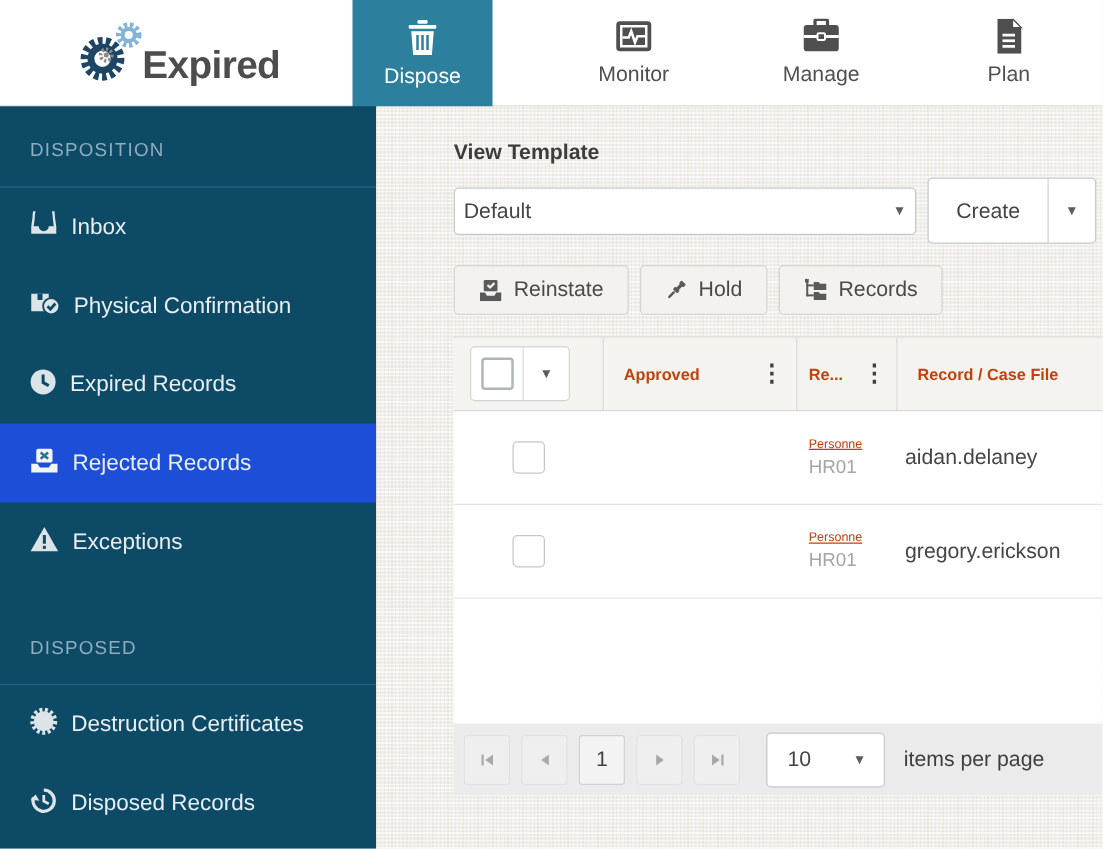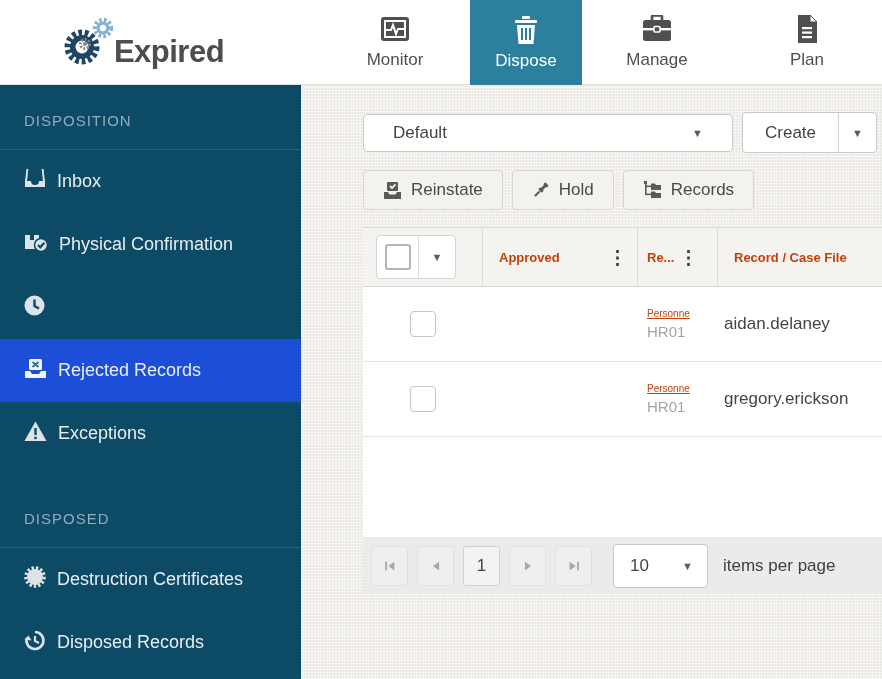--- a/index.html
+++ b/index.html
@@ -38,43 +38,43 @@
   .main { position:absolute; left:301px; top:85px; width:581px; height:594px; overflow:hidden;
           background-color:#f1efeb;
           background-image:
             repeating-linear-gradient(0deg, rgba(255,255,255,.55) 0 1px, rgba(0,0,0,0) 1px 3px),
             repeating-linear-gradient(90deg, rgba(205,199,188,.22) 0 1px, rgba(0,0,0,0) 1px 3px); }
   .content { padding:27px 0 0 62px; }
   .vt-label { font-size:17px; font-weight:700; color:#3d3d3d; margin-bottom:10px; }
 
   .vt-row { display:flex; gap:9px; align-items:center; }
   .select-box { width:370px; height:38px; background:#fff; border:1px solid #c9c9c9; border-radius:4px;
-        display:flex; align-items:center; justify-content:space-between; padding:0 29px; cursor:pointer; }
+        display:flex; align-items:center; justify-content:space-between; padding:0 7px; cursor:pointer; }
   .select-box .sel-val { font-size:17px; color:#444; }
   .caret { font-size:11px; color:#5d5d5d; }
-  .split-btn { height:41px; display:flex; background:#fff; border:1px solid #c9c9c9; border-radius:4px;
+  .split-btn { height:53px; display:flex; background:#fff; border:1px solid #c9c9c9; border-radius:4px;
         overflow:hidden; }
   .split-main { padding:0 22px; display:flex; align-items:center; font-size:17px; color:#444;
         cursor:pointer; border-right:1px solid #d2d2d2; }
   .split-caret { width:37px; display:flex; align-items:center; justify-content:center; cursor:pointer; }
 
   .actions { display:flex; gap:9px; margin-top:17px; }
   .action-btn { height:40px; padding:0 19px; display:flex; align-items:center; gap:9px;
         background:#f3f2ef; border:1px solid #d7d5d1; border-radius:4px; font-size:17px; color:#4a4a4a;
         cursor:pointer; }
   .action-btn svg { display:block; }
 
   
   .table { width:640px; margin-top:17px; }
   .t-head { display:flex; height:60px; background:#f4f3f0; border-top:1px solid #dcdcdc;
         border-bottom:1px solid #d8d8d8; }
   .th { display:flex; align-items:center; border-right:1px solid #dcdcdc; }
   .th-check { width:120px; padding-left:13px; }
   .th-approved { width:155px; padding-left:16px; justify-content:space-between; padding-right:8px; }
-  .th-series { width:80px; padding-left:9px; justify-content:space-between; padding-right:17px; }
+  .th-series { width:80px; padding-left:9px; justify-content:space-between; padding-right:6px; }
   .th-record { flex:1; padding-left:16px; border-right:none; }
   .th-label { font-size:13px; font-weight:700; color:#c2410c; white-space:nowrap; }
   .vdots { font-size:19px; color:#3f3f3f; font-weight:700; line-height:1; cursor:pointer; padding:2px; }
   .check-group { width:80px; height:44px; background:#fff; border:1px solid #d4d4d4; border-radius:4px;
         display:flex; align-items:center; }
   .check-group .cg-left { width:41px; display:flex; justify-content:center; }
   .check-group .cg-right { flex:1; display:flex; justify-content:center; border-left:1px solid #dcdcdc;
         height:100%; align-items:center; cursor:pointer; }
   .checkbox { width:26px; height:26px; border:2px solid #aeb6bc; border-radius:3px; background:#fff; cursor:pointer; }
   .row-checkbox { width:26px; height:26px; border:1px solid #c6c6c6; border-radius:4px; background:#fff; cursor:pointer; }
@@ -114,43 +114,43 @@
           <circle cx="27" cy="29" r="4.5" fill="none" stroke="#8a8a8a" stroke-width="3" stroke-dasharray="1.8 1.6"></circle>
           <circle cx="27" cy="29" r="2" fill="#8a8a8a"></circle>
           <circle cx="45" cy="13" r="8" fill="none" stroke="#85b3d6" stroke-width="4.4" stroke-dasharray="2.6 2.2"></circle>
           <circle cx="45" cy="13" r="6.5" fill="#85b3d6"></circle>
           <circle cx="45" cy="13" r="3.2" fill="#fff"></circle>
         </svg>
         <span class="logo-text">Expired</span>
       </div>
     </div>
     <div class="tabs">
-      <div class="tab tab-monitor">
-        <span>
-          <svg width="30" height="28" viewBox="0 0 30 28">
-            <rect x="1" y="2" width="28" height="24" rx="3" fill="#4f4f4f"></rect>
-            <rect x="5" y="6" width="20" height="16" fill="none" stroke="#fff" stroke-width="2"></rect>
-            <polyline points="6,15 11,15 13,10 16,19 18,14 24,14" fill="none" stroke="#fff" stroke-width="2"></polyline>
-          </svg>
-        </span>
-        <span class="tab-label">Monitor</span>
-      </div>
       <div class="tab tab-dispose">
         <span>
           <svg width="26" height="28" viewBox="0 0 26 28" fill="#fff">
             <rect x="9" y="0" width="8" height="3" rx="1"></rect>
             <rect x="2" y="4" width="22" height="3" rx="1"></rect>
             <path d="M4 9 h18 l-1.5 19 h-15 z"></path>
             <rect x="8" y="12" width="2" height="12" fill="#2d7f9e"></rect>
             <rect x="12" y="12" width="2" height="12" fill="#2d7f9e"></rect>
             <rect x="16" y="12" width="2" height="12" fill="#2d7f9e"></rect>
           </svg>
         </span>
         <span class="tab-label">Dispose</span>
       </div>
+      <div class="tab tab-monitor">
+        <span>
+          <svg width="30" height="28" viewBox="0 0 30 28">
+            <rect x="1" y="2" width="28" height="24" rx="3" fill="#4f4f4f"></rect>
+            <rect x="5" y="6" width="20" height="16" fill="none" stroke="#fff" stroke-width="2"></rect>
+            <polyline points="6,15 11,15 13,10 16,19 18,14 24,14" fill="none" stroke="#fff" stroke-width="2"></polyline>
+          </svg>
+        </span>
+        <span class="tab-label">Monitor</span>
+      </div>
       <div class="tab tab-manage">
         <span>
           <svg width="30" height="28" viewBox="0 0 30 28">
             <path d="M10 5 v-3 a1.5 1.5 0 0 1 1.5-1.5 h7 a1.5 1.5 0 0 1 1.5 1.5 v3" fill="none" stroke="#4f4f4f" stroke-width="2.6"></path>
             <rect x="1" y="5" width="28" height="21" rx="2.5" fill="#4f4f4f"></rect>
             <rect x="1" y="13" width="28" height="2.4" fill="#fff"></rect>
             <rect x="12" y="11.5" width="6" height="5.5" rx="1" fill="#4f4f4f" stroke="#fff" stroke-width="1.6"></rect>
           </svg>
         </span>
         <span class="tab-label">Manage</span>
@@ -194,20 +194,21 @@
       <span>Physical Confirmation</span>
     </div>
 
     <div class="side-item">
       <span>
         <svg width="21" height="21" viewBox="0 0 21 21">
           <circle cx="10.5" cy="10.5" r="10" fill="#dde4e8"></circle>
           <polyline points="10.5,4.5 10.5,11 15,13.5" fill="none" stroke="#0d4a66" stroke-width="2.4"></polyline>
         </svg>
       </span>
+      <span>Expired Records</span>
     </div>
 
     <div class="side-item selected">
       <span>
         <svg width="23" height="21" viewBox="0 0 23 21">
           <rect x="5" y="1" width="13" height="11" rx="1.5" fill="#f2f5f7"></rect>
           <path d="M8.5 4 l6 5 M14.5 4 l-6 5" stroke="#2b7392" stroke-width="2"></path>
           <path d="M1 13 h5 l2 3 h7 l2 -3 h5 v7 H1 z" fill="#f2f5f7"></path>
         </svg>
       </span>
@@ -244,20 +245,21 @@
           <path d="M0.5 9.5 l4 -4 3 5 z" fill="#dde4e8"></path>
           <polyline points="11,6 11,11 15,13" fill="none" stroke="#dde4e8" stroke-width="2.2"></polyline>
         </svg>
       </span>
       <span>Disposed Records</span>
     </div>
   </div>
 
   <div class="main">
     <div class="content">
+      <div class="vt-label">View Template</div>
 
       <div class="vt-row">
         <div class="select-box">
           <span class="sel-val">Default</span>
           <span class="caret">▼</span>
         </div>
         <div class="split-btn">
           <div class="split-main">
             <span>Create</span>
           </div>

